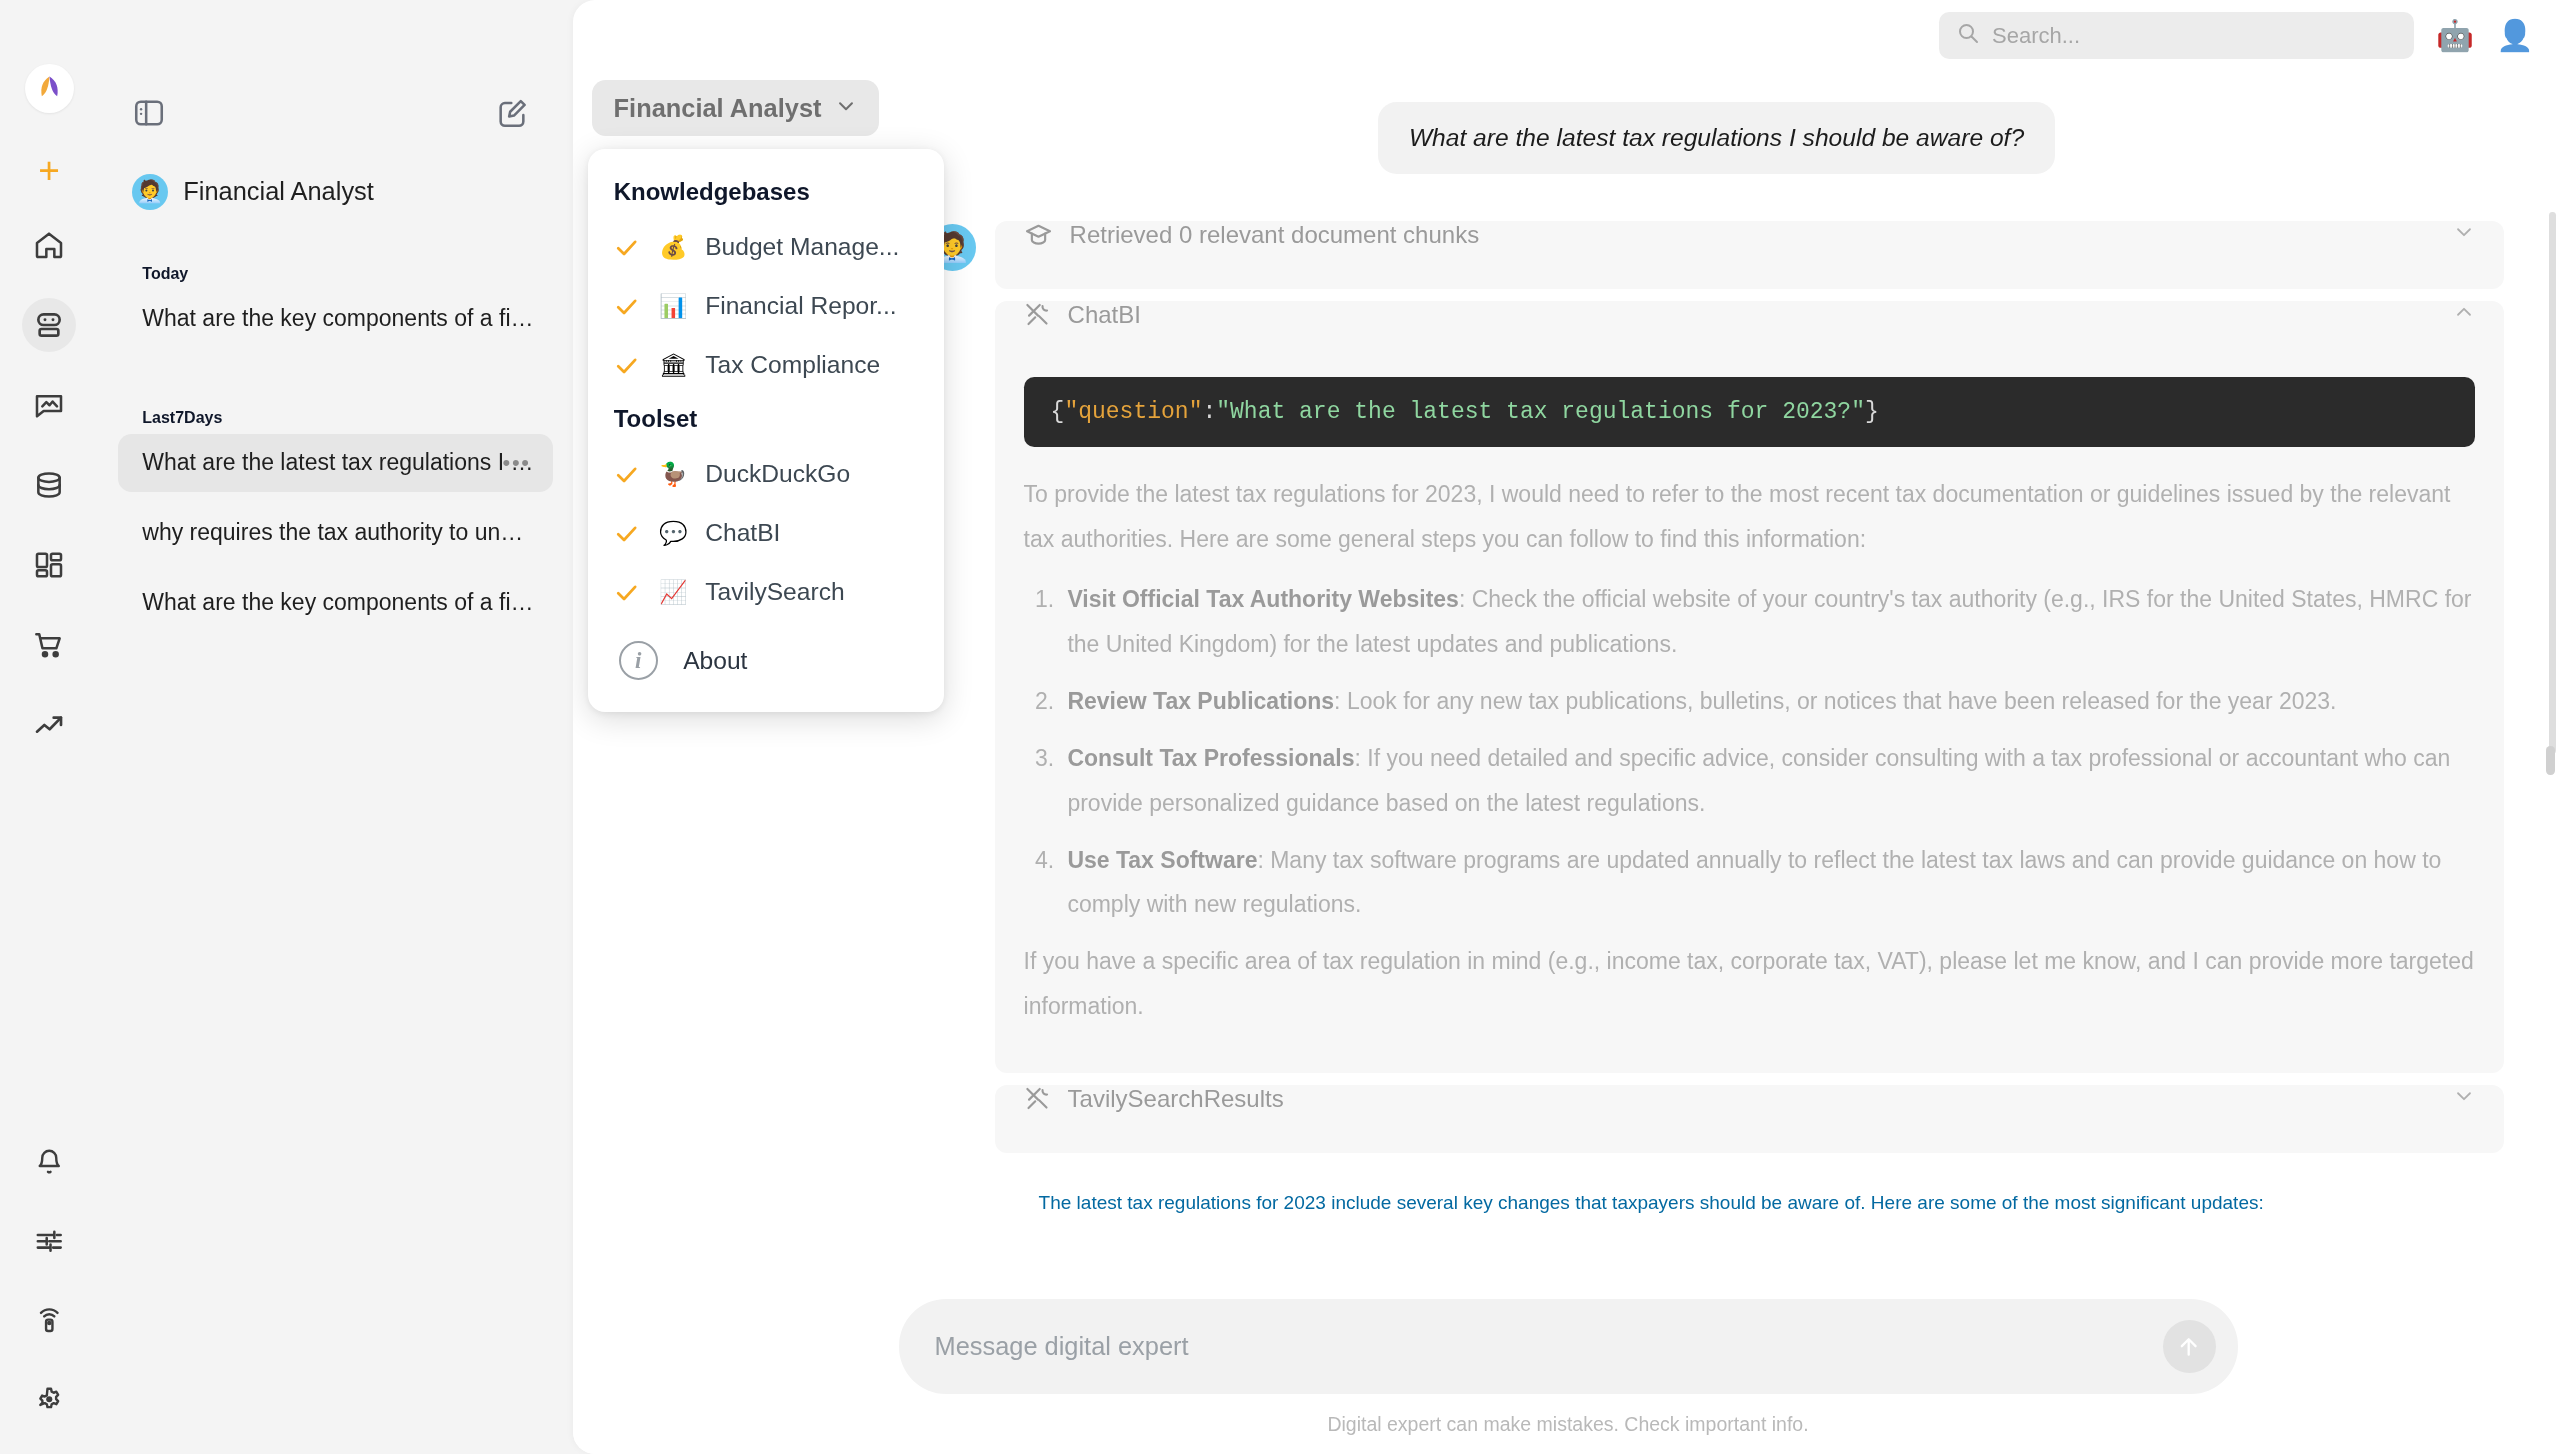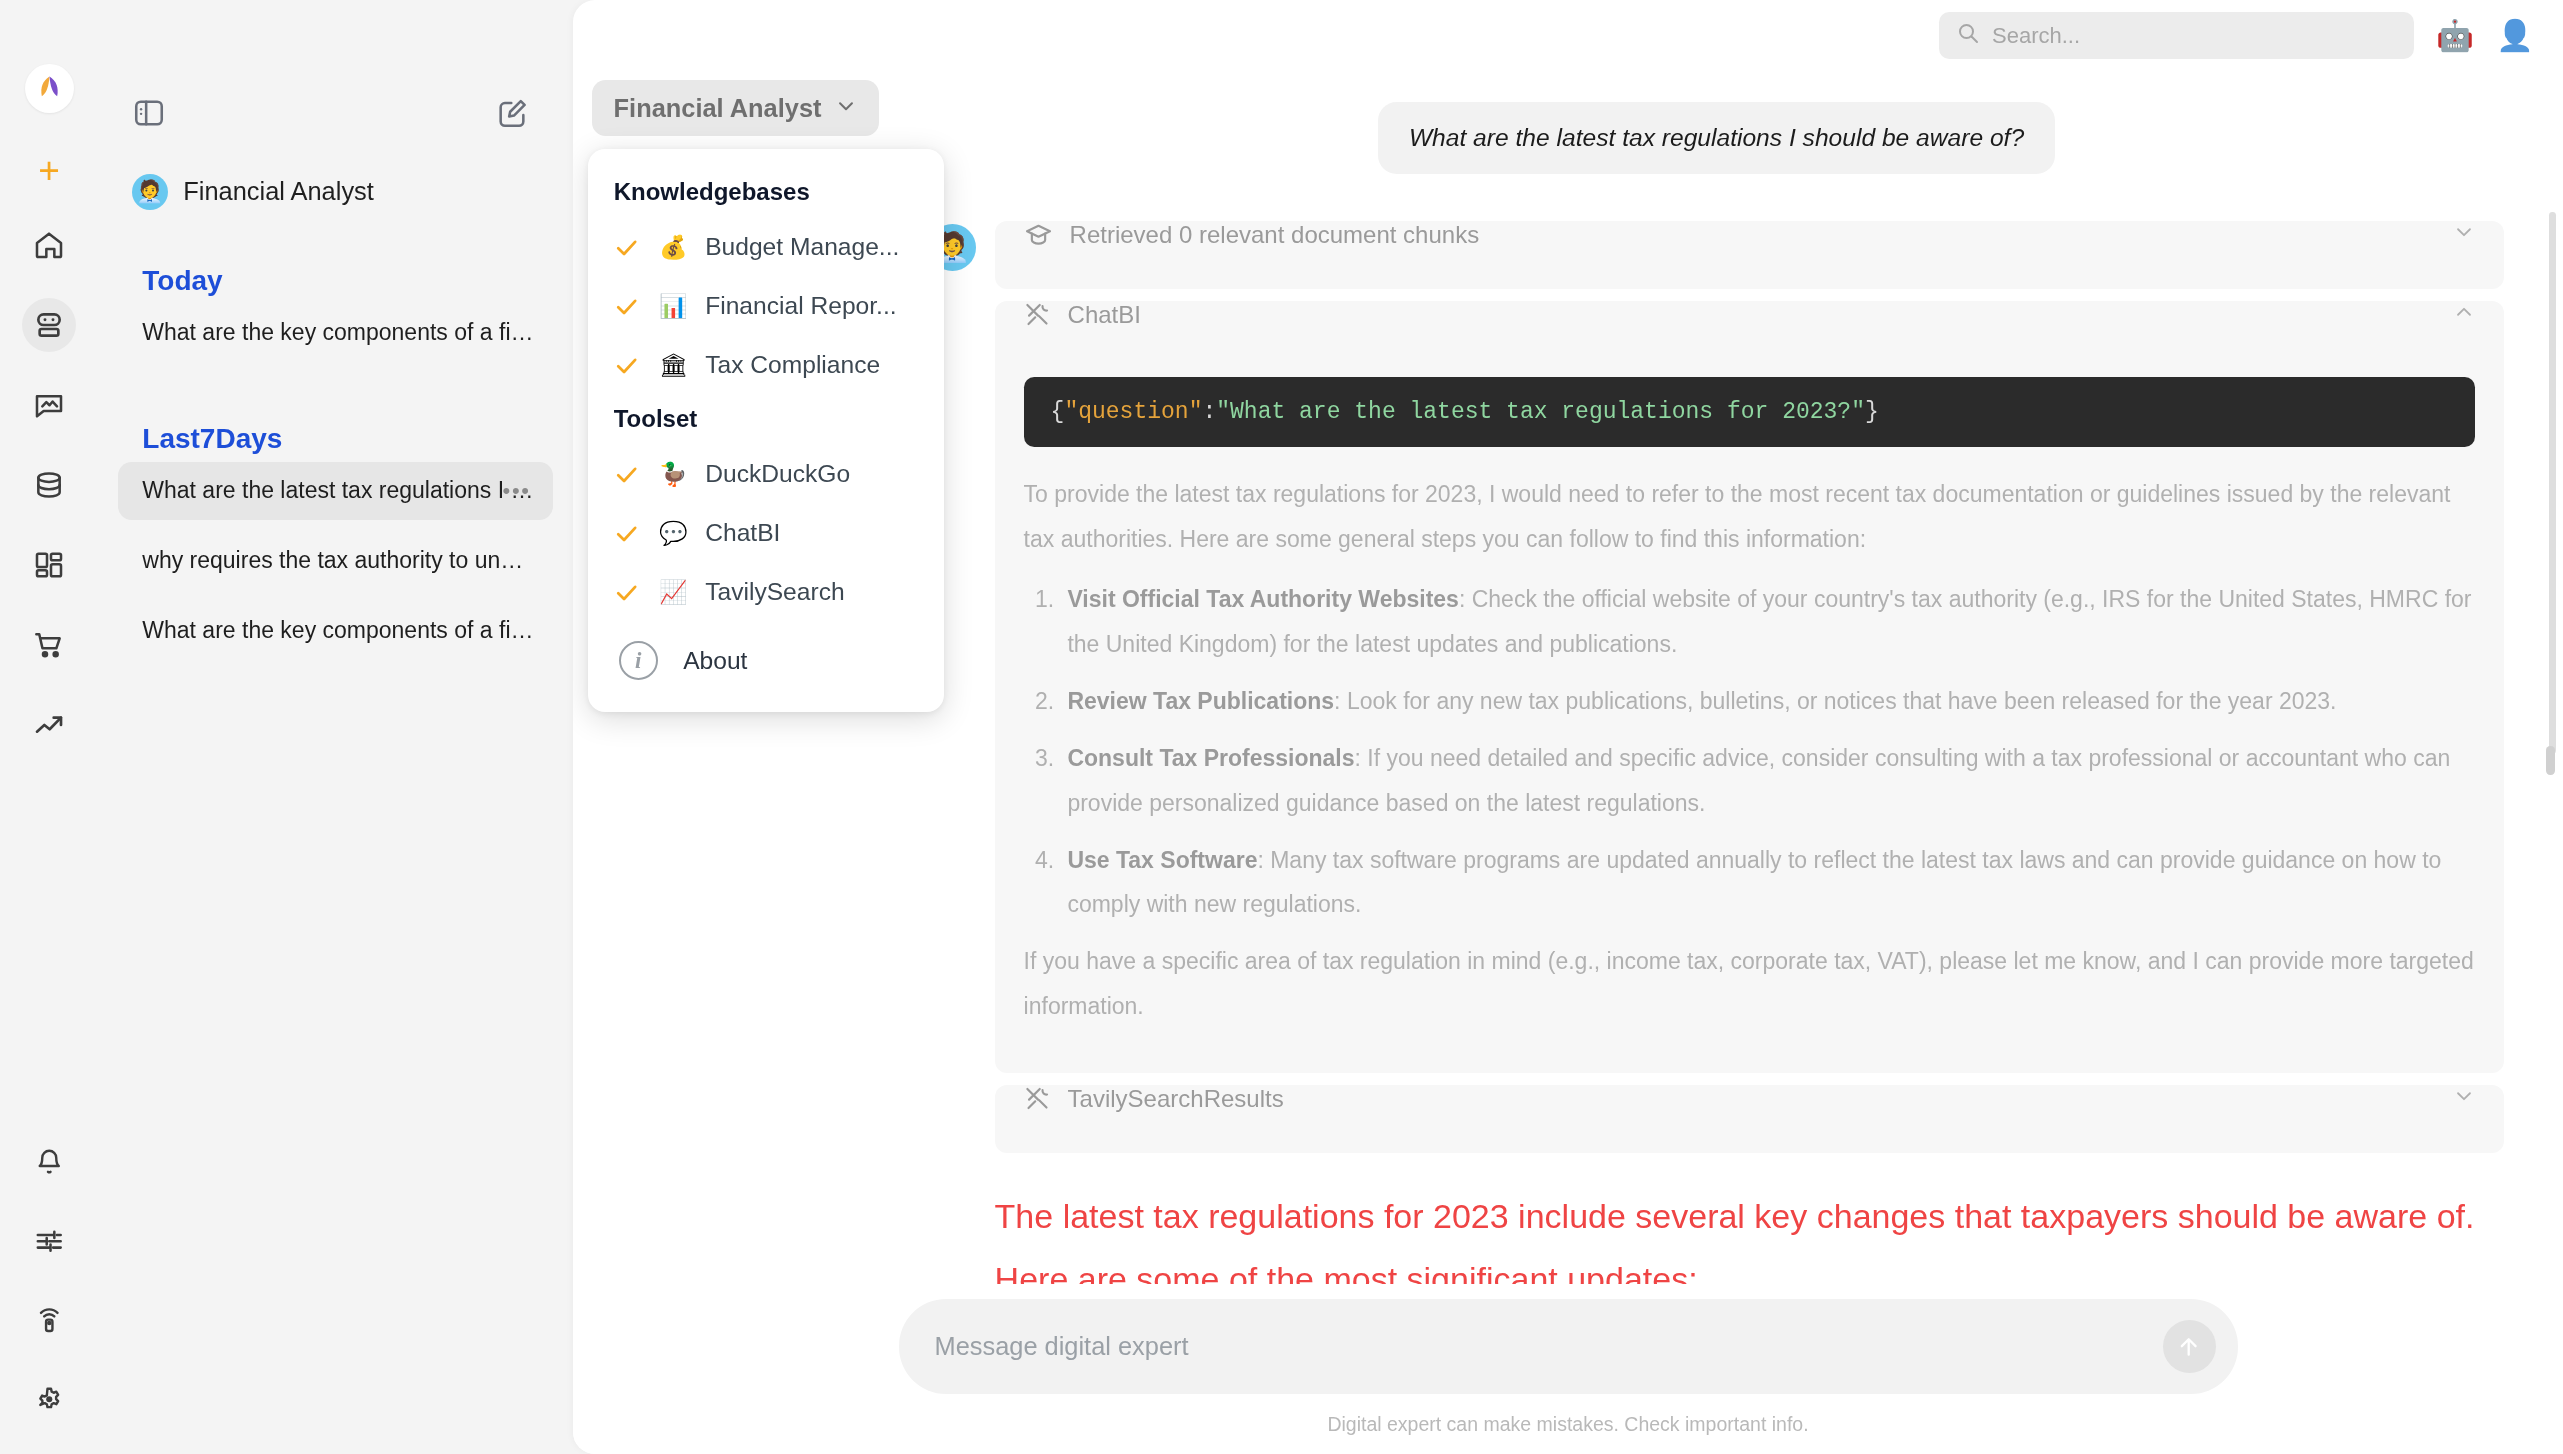--- a/index.html
+++ b/index.html
@@ -59,21 +59,21 @@
   }
   .sb-expert .ava {
     width: 36px; height: 36px; border-radius: 50%;
     background: #68c8f0; display: flex; align-items: center;
     justify-content: center; font-size: 22px; overflow: hidden;
   }
   .sb-expert .nm { font-size: 25.4px; color: #1f1f1f; }
 
   .sb-list { margin-top: 36px; padding: 0 20.3px; overflow: hidden; }
   .sb-group-title {
-    font-size: 28px; font-weight: bold; color: #1d4ed8;
+    font-size: 16px; font-weight: bold; color: #0f172a;
     padding: 13.6px 24px 6.8px 24px;
   }
   .sb-item {
     height: 58px; display: flex; align-items: center;
     padding: 0 17px 0 24px; border-radius: 13.6px;
     font-size: 23px; color: #1e1e1e; cursor: pointer;
     white-space: nowrap; position: relative;
     margin-bottom: 12px;
   }
   .sb-item.selected { background: #e6e6e6; }
@@ -197,22 +197,22 @@
   .code-block .key { color: #e5a33b; }
   .code-block .str { color: #8fd6a0; }
 
   .md { color: #b0b0b0; font-size: 23px; line-height: 1.95; }
   .md p { margin-bottom: 15.3px; }
   .md ol { margin: 0 0 12px 0; padding-left: 37px; }
   .md ol li { margin-bottom: 12px; padding-left: 6.8px; }
   .md strong { color: #9a9a9a; font-weight: bold; }
 
   .final-text {
-    font-size: 34px; color: #ef4444; line-height: 1.85;
-    margin-top: 32px; padding-left: 0;
+    font-size: 19px; color: #0369a1; line-height: 1.85;
+    margin-top: 32px; padding-left: 0; margin-left: 44px;
   }
 
   
   .composer-wrap {
     position: absolute; left: 0; right: 0; bottom: 0; height: 170px;
     background: #ffffff; display: flex; flex-direction: column;
     align-items: center; justify-content: flex-start; padding-top: 15.3px;
   }
   .composer {
     width: 1339px; height: 95px; background: #f2f2f2; border-radius: 47px;

